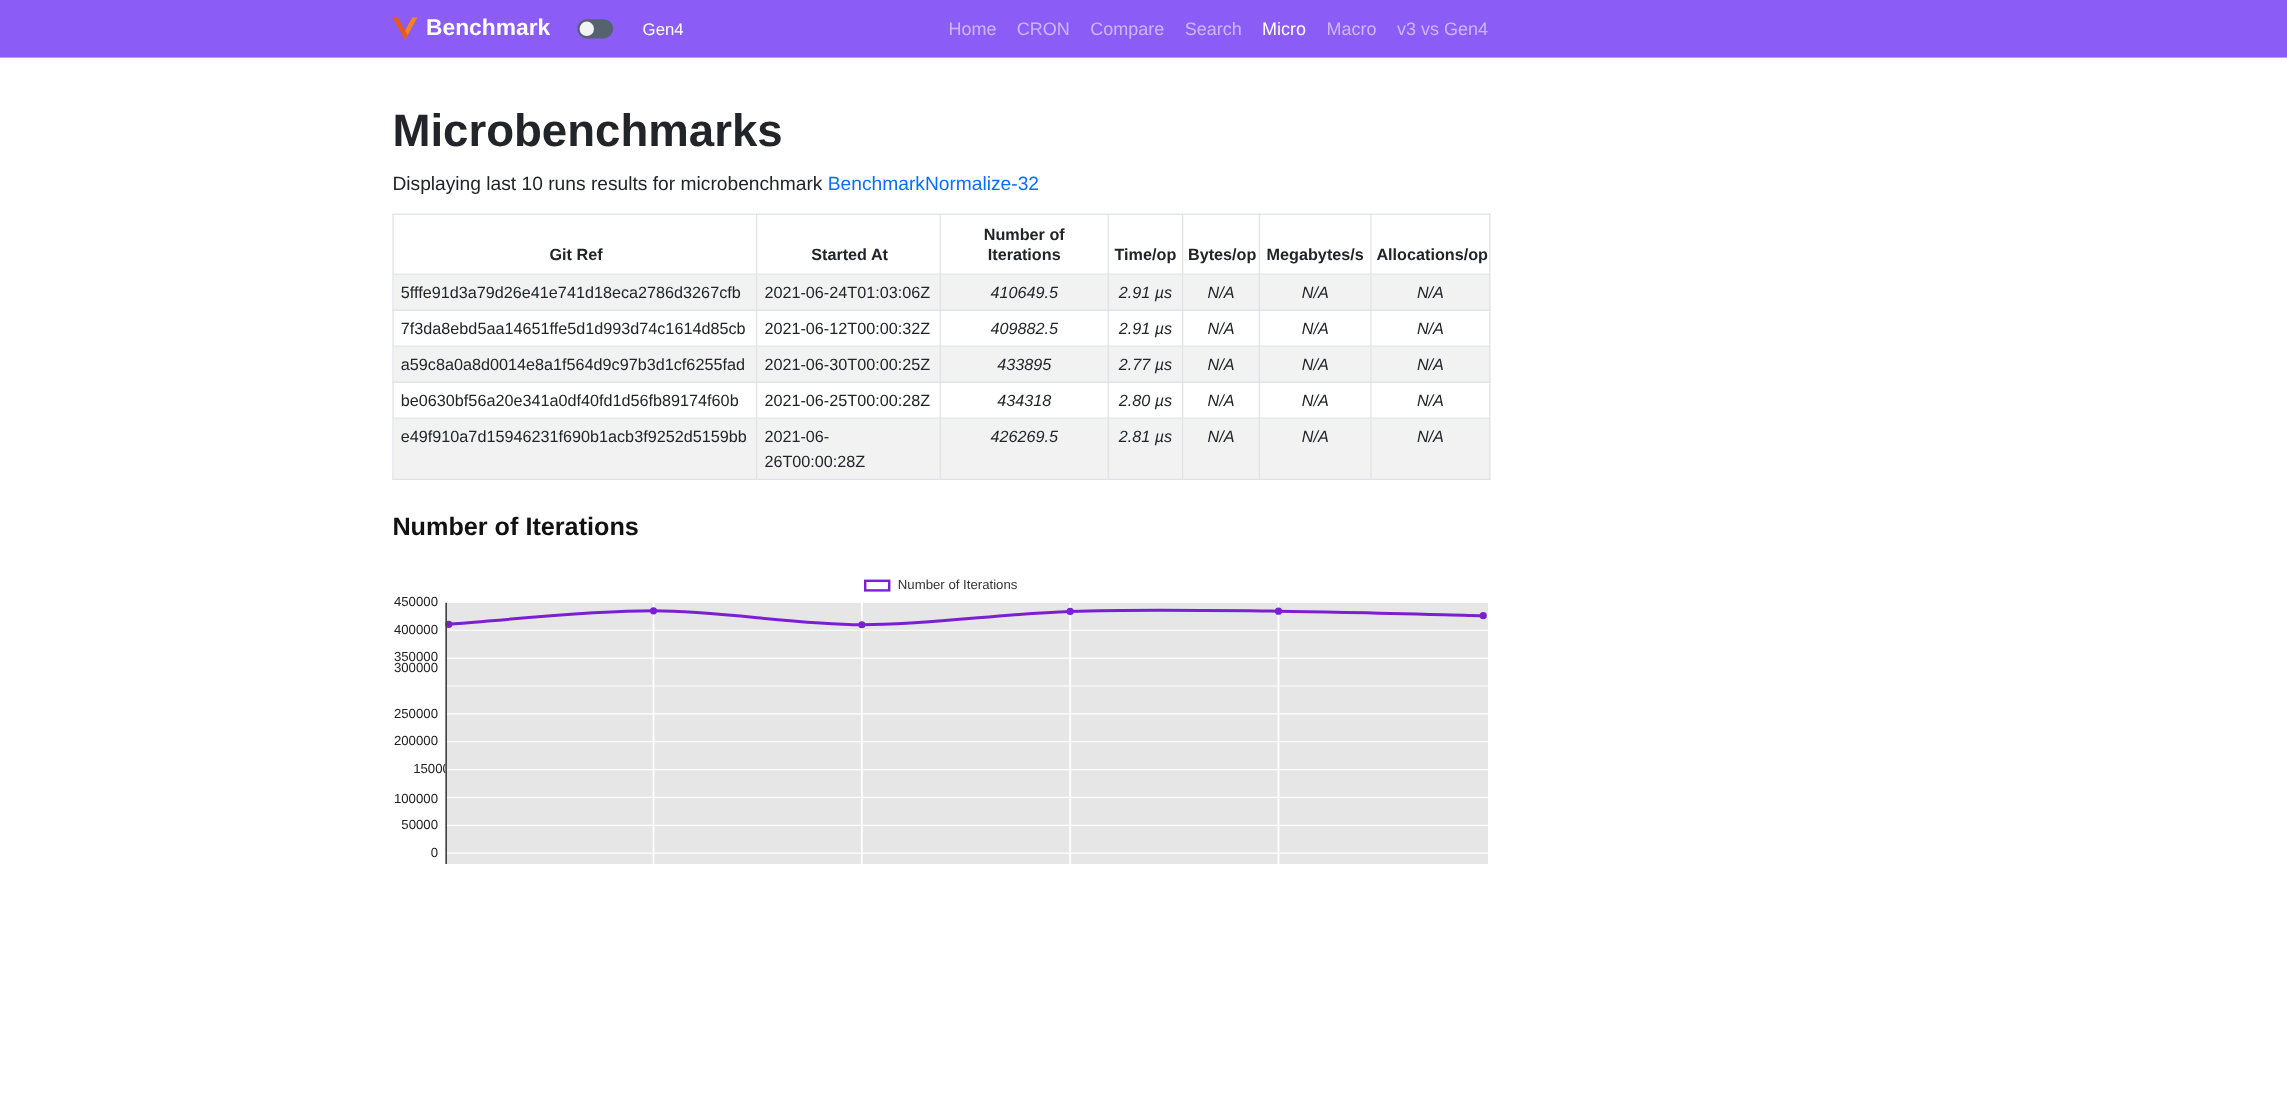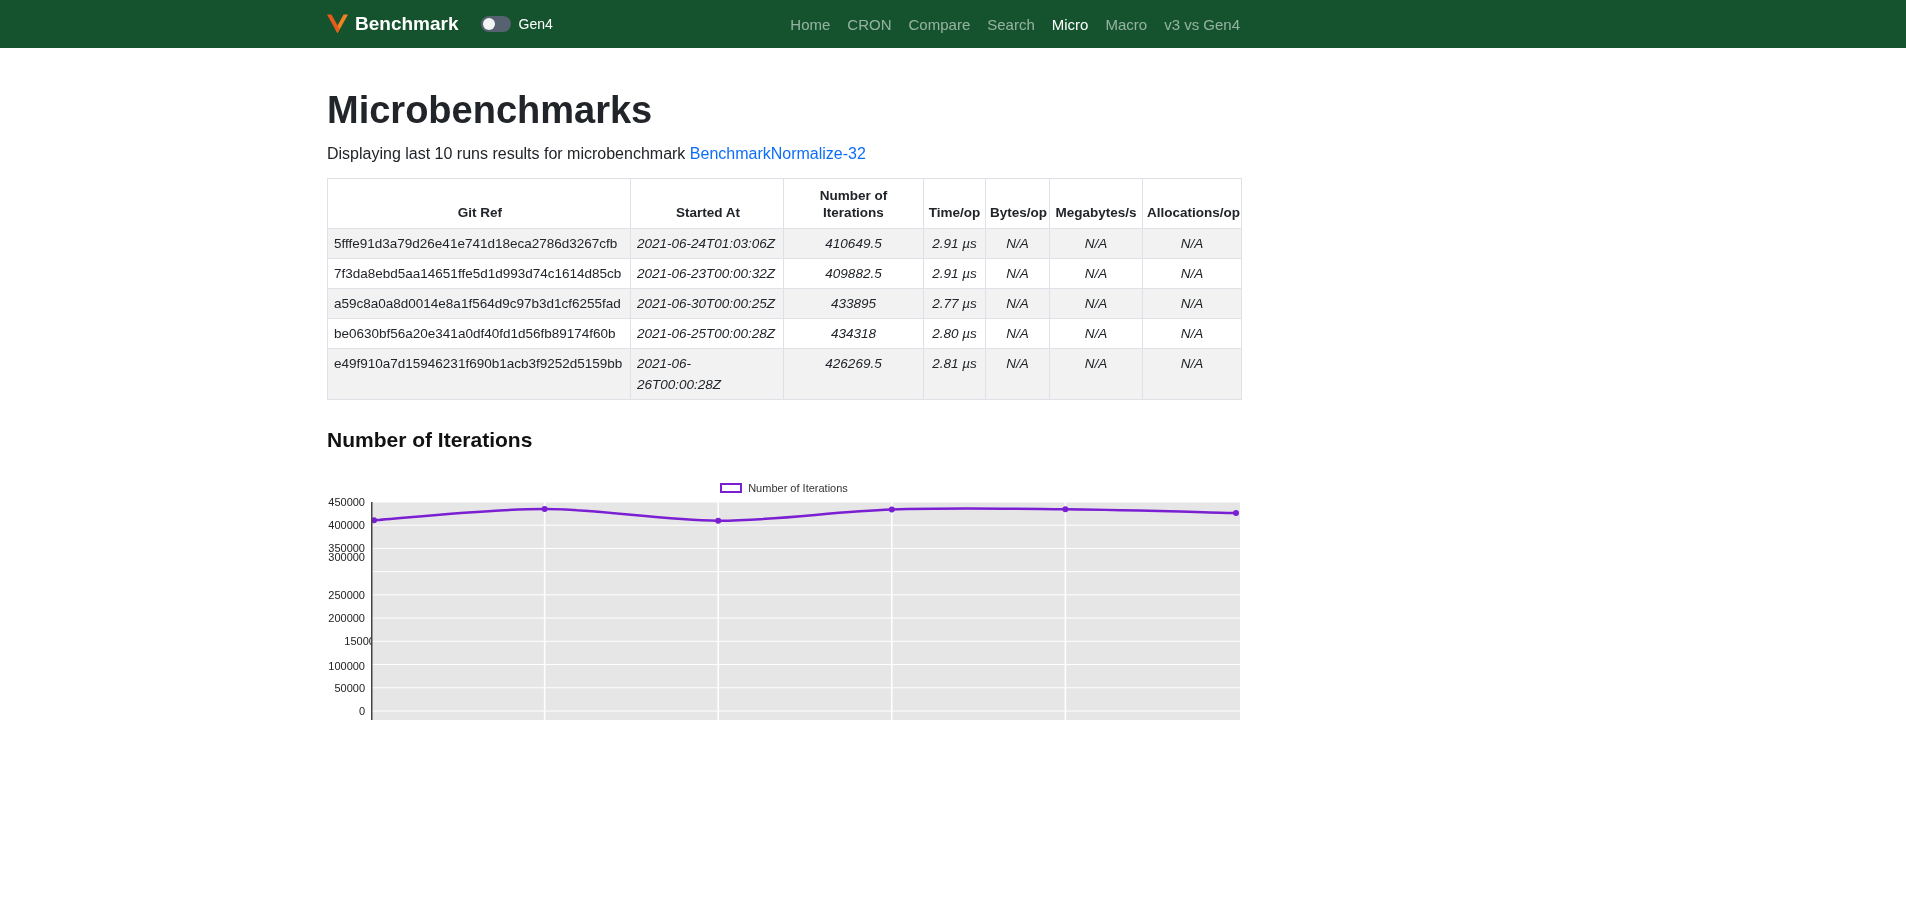--- a/index.html
+++ b/index.html
@@ -3,24 +3,24 @@
 <meta charset="utf-8">
 <style>
   * { box-sizing: border-box; margin: 0; padding: 0; }
   html,body { background:#fff; }
   body {
     width: 1906px; height: 915px; overflow: hidden;
     font-family: "Liberation Sans", sans-serif;
     color: #212529;
   }
   
-  .navbar { height: 48px; background: #14532d; display: flex; align-items: center; }
+  .navbar { height: 48px; background: #8b5cf6; display: flex; align-items: center; }
   .nav-inner { margin-left: 327px; width: 913px; display: flex; align-items: center; }
   .brand { display: flex; align-items: center; gap: 7px; color: #fff; font-size: 19px; font-weight: 700; cursor: pointer; text-decoration: none; }
-  .switch-wrap { display: flex; align-items: center; gap: 8px; margin-left: 22px; color: #fff; font-size: 14px; }
+  .switch-wrap { display: flex; align-items: center; gap: 25px; margin-left: 22px; color: #fff; font-size: 14px; }
   .switch { position: relative; width: 30px; height: 16px; background: #566270; border-radius: 8px; display: inline-block; cursor: pointer; }
   .switch::after { content: ""; position: absolute; left: 2px; top: 2px; width: 12px; height: 12px; border-radius: 50%; background: #f1f3f5; }
   .nav-links { margin-left: auto; display: flex; gap: 17px; list-style: none; align-items: center; }
   .nav-link { color: rgba(255,255,255,.55); font-size: 15px; text-decoration: none; cursor: pointer; white-space: nowrap; }
   .nav-link.active { color: #fff; }
   
   main { margin-left: 327px; width: 914px; padding-top: 40px; }
   h1 { font-size: 38px; font-weight: 600; line-height: 44px; margin-bottom: 10px; color: #212529; }
   .subtitle { font-size: 16px; line-height: 24px; margin-bottom: 12px; }
   .subtitle a { color: #0d6efd; text-decoration: none; cursor: pointer; }
@@ -28,21 +28,21 @@
   table { border-collapse: collapse; table-layout: fixed; width: 914px; font-size: 13.5px; }
   th, td { border: 1px solid #dee2e6; }
   th { font-weight: 700; line-height: 17px; padding: 8px 4px 7px; vertical-align: bottom; white-space: nowrap; }
   th.al-left { text-align: center; padding-left: 6px; }
   th.wrap-ok { white-space: normal; }
   td { padding: 4px 6px; line-height: 21px; vertical-align: top; }
   tbody tr:nth-child(odd) { background: #f2f2f2; }
   .al-right { text-align: center; font-style: italic; }
   .al-center { text-align: center; }
   .al-left { text-align: left; }
-  td.col-started-at { white-space: nowrap; font-style: italic; }
+  td.col-started-at { white-space: nowrap; }
   tbody tr:nth-child(5) .date-inner,
   tbody tr:nth-child(6) .date-inner { width: 100px; white-space: normal; }
   
   .section-heading { font-size: 21px; font-weight: 700; margin-top: 28px; color: #111; }
   .chart { margin-top: 30px; }
   .legend { display: flex; justify-content: center; align-items: center; gap: 6px; }
   .legend-box { width: 22px; height: 10px; background: #fff; border: 2px solid #7b1fd3; display: inline-block; }
   .legend-label { font-size: 11px; color: #333; }
   .plot-row { position: relative; margin-top: 8px; height: 230px; }
   .ylabels { position: absolute; left: 0; top: 0; width: 38px; height: 230px; }
@@ -112,21 +112,21 @@
           </td>
           <td class="al-right col-iterations">410649.5</td>
           <td class="al-right col-time-op">2.91 µs</td>
           <td class="al-right col-bytes-op">N/A</td>
           <td class="al-right col-megabytes-s">N/A</td>
           <td class="al-right col-allocations-op">N/A</td>
         </tr>
         <tr>
           <td class="al-left col-git-ref">7f3da8ebd5aa14651ffe5d1d993d74c1614d85cb</td>
           <td class="al-left col-started-at">
-            <div class="date-inner">2021-06-23T00:00:32Z</div>
+            <div class="date-inner">2021-06-12T00:00:32Z</div>
           </td>
           <td class="al-right col-iterations">409882.5</td>
           <td class="al-right col-time-op">2.91 µs</td>
           <td class="al-right col-bytes-op">N/A</td>
           <td class="al-right col-megabytes-s">N/A</td>
           <td class="al-right col-allocations-op">N/A</td>
         </tr>
         <tr>
           <td class="al-left col-git-ref">a59c8a0a8d0014e8a1f564d9c97b3d1cf6255fad</td>
           <td class="al-left col-started-at">

